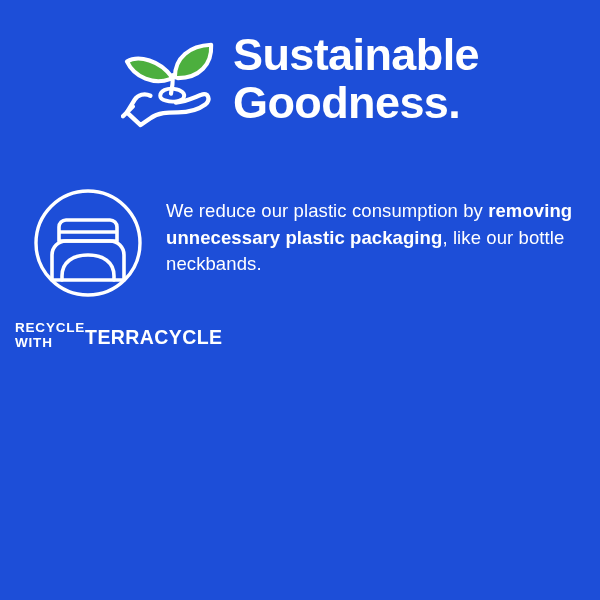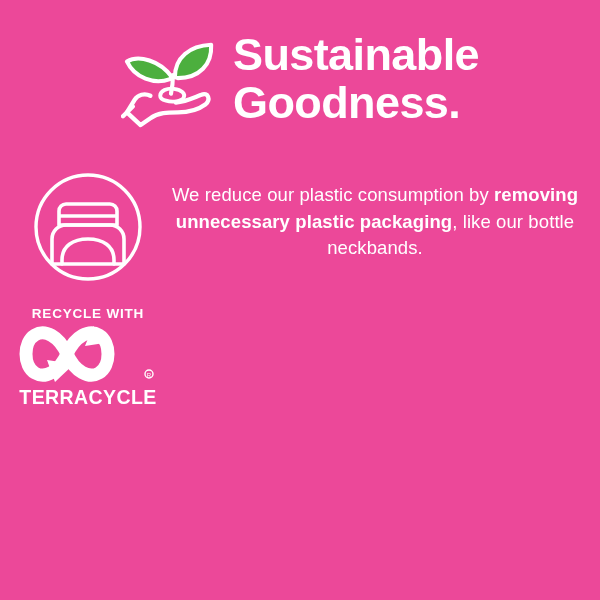--- a/index.html
+++ b/index.html
@@ -55,21 +55,21 @@
 
   
   .feature {
     position: absolute;
     left: 0;
     width: 600px;
     display: flex;
     align-items: flex-start;
   }
 
-  .feature-1 { top: 172px; text-align: center; }
+  .feature-1 { top: 188px; }
   .feature-2 { top: 306px; }
   .feature-3 { top: 444px; }
 
   .icon-col {
     width: 166px;
     flex: 0 0 166px;
     display: flex;
     justify-content: center;
     align-items: flex-start;
     padding-left: 10px;
@@ -106,21 +106,21 @@
   
   .icon-circle {
     width: 110px;
     height: 110px;
   }
 
   
   .terracycle {
     width: 146px;
     display: flex;
-    flex-direction: column;
+    flex-direction: row;
     align-items: center;
     margin-top: 0px;
   }
 
   .tc-top {
     font-size: 13.5px;
     font-weight: 700;
     letter-spacing: 0.8px;
     color: #ffffff;
     margin-bottom: 3px;
@@ -135,21 +135,21 @@
     font-size: 19.5px;
     font-weight: 700;
     letter-spacing: 0.4px;
     color: #ffffff;
     margin-top: 2px;
   }
 </style>
 </head>
 <body style="background: rgb(39, 59, 136);">
 
-<div class="page" style="background: #ec4899; padding-left: 19px;">
+<div class="page" style="background: #1d4ed8; padding-left: 19px;">
 
   <div class="header">
 
     <svg class="header-logo" viewBox="0 0 100 98" aria-hidden="true">
 
       <path d="M55 44 C55 24 70 12 92 11 C93 31 80 45 58 45 Z" fill="#4CAF3E" stroke="#ffffff" stroke-width="4.2" stroke-linejoin="round"></path>
 
       <path d="M52 44 C40 27 18 21 6 28 C14 45 34 52 50 46 Z" fill="#4CAF3E" stroke="#ffffff" stroke-width="4.2" stroke-linejoin="round"></path>
 
       <path d="M53 42 C53 50 52 56 51 61" fill="none" stroke="#ffffff" stroke-width="4.2" stroke-linecap="round"></path>

